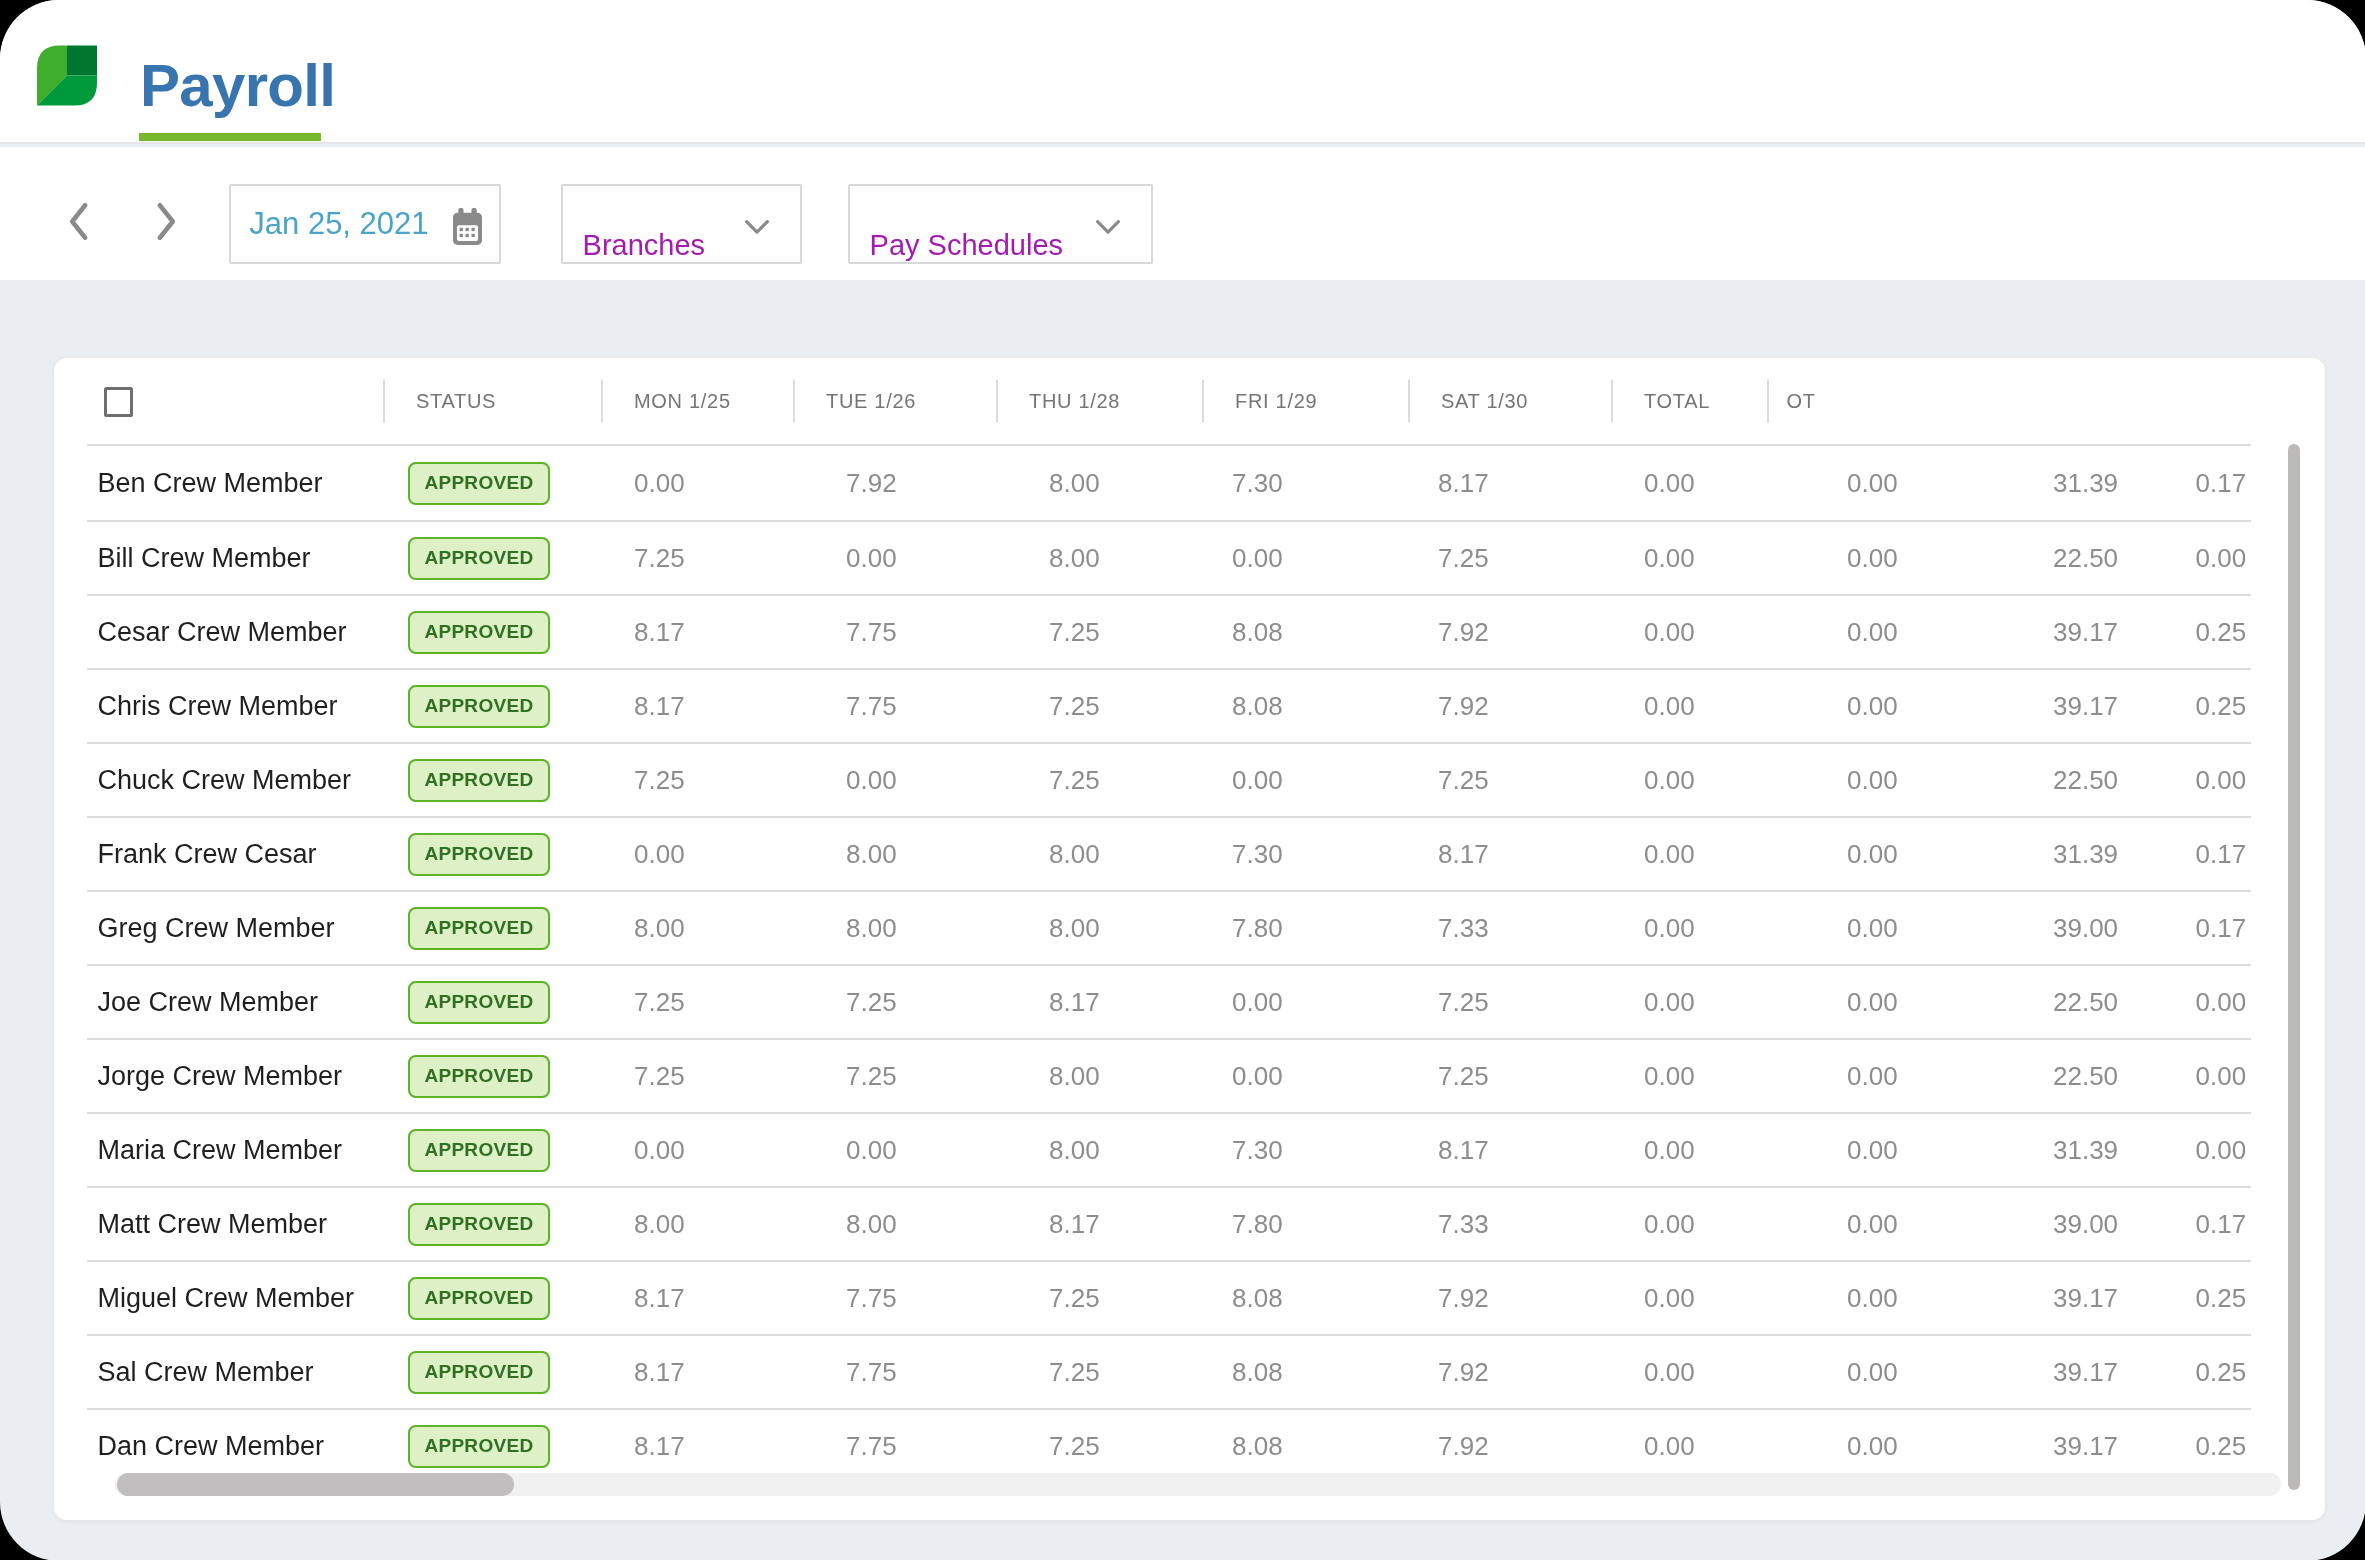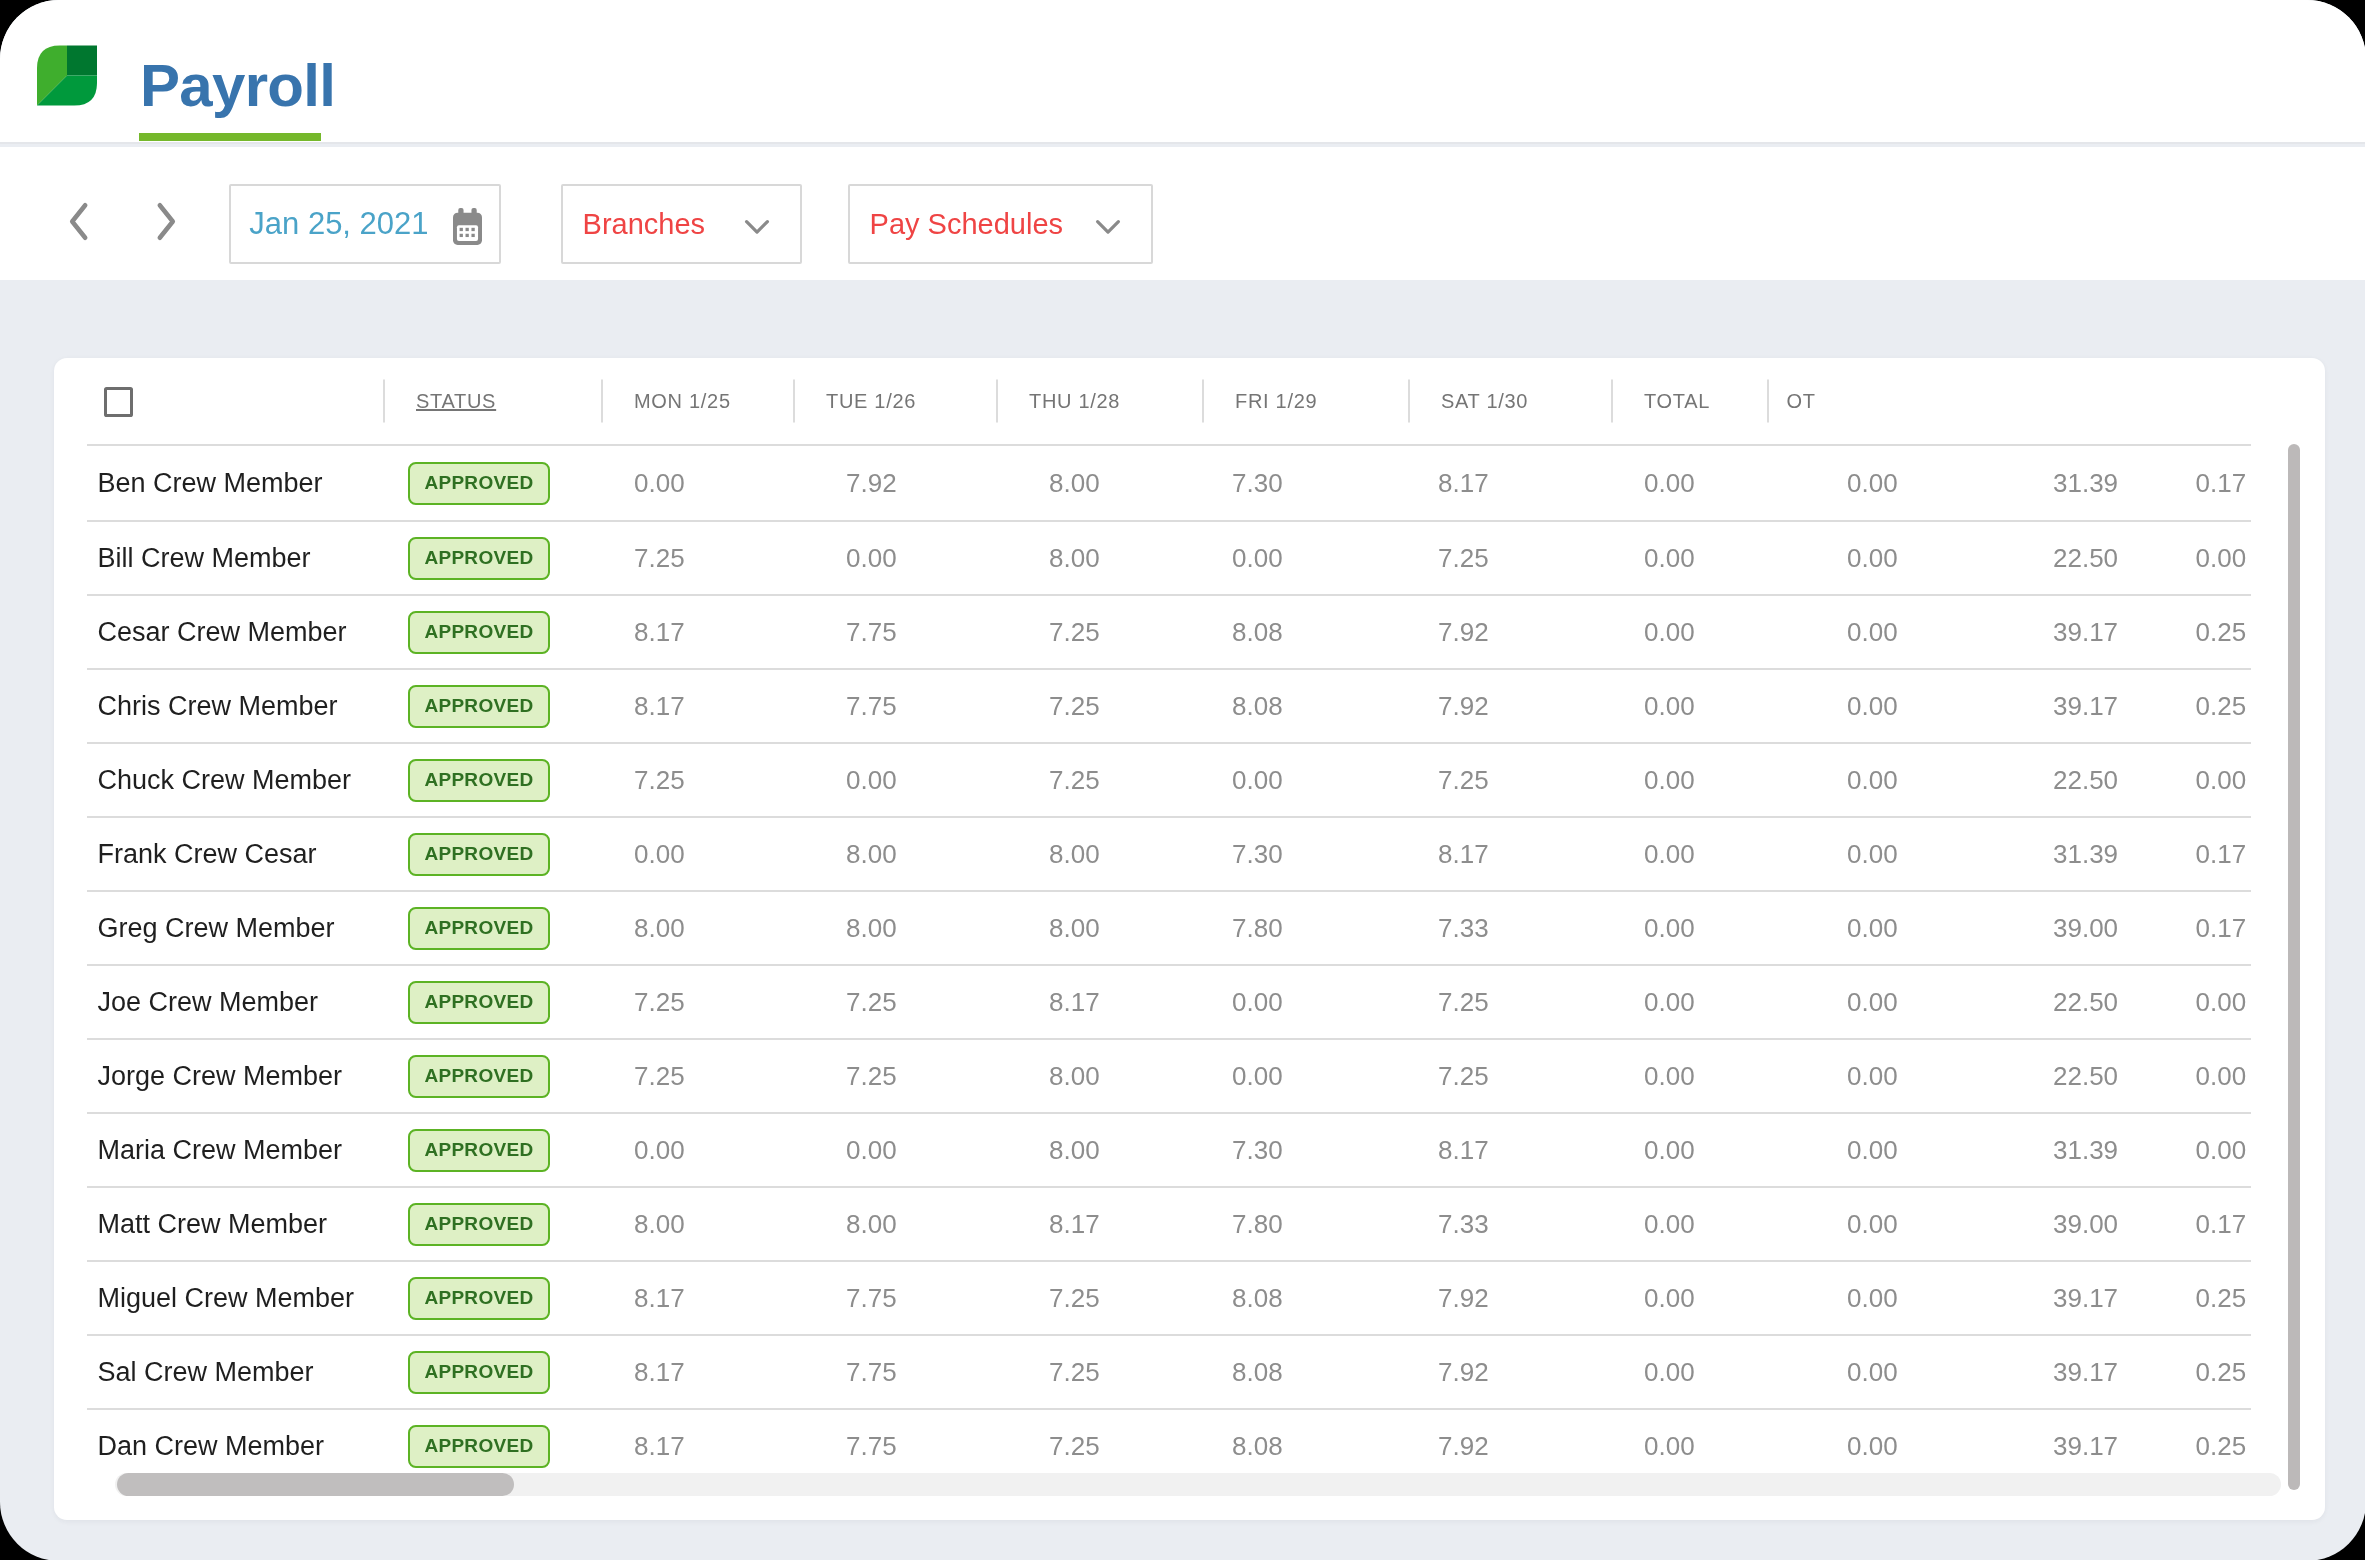--- a/index.html
+++ b/index.html
@@ -28,21 +28,21 @@
   .nav-prev { left:67px; }
   .nav-next { left:152px; }
   .box {
     position:absolute; top:37px; height:80px; box-sizing:border-box;
     background:#fff; border:2px solid #d8d8d8; border-radius:2px;
     display:flex; align-items:center;
   }
   .date-box { left:229px; width:272px; }
   .date-text { margin-left:18.3px; font-size:31px; color:#4aa3c8; }
   .cal-icon { position:absolute; right:17px; top:21.6px; }
-  .dd-box { color:#ef4444; font-size:29px; }
+  .dd-box { color:#a21caf; font-size:29px;align-items:flex-end; }
   .branches-box { left:561px; width:241px; }
   .payschedules-box { left:848px; width:305px; }
   .dd-label { margin-left:19.6px; }
   .dd-chevron { position:absolute; right:30px; top:33px; }
   
   .card {
     position:absolute; left:54px; top:358px; width:2271px; height:1162px;
     background:#ffffff; border-radius:13px; overflow:hidden;
     box-shadow:0 1.3px 5.2px rgba(30,40,60,0.05);
   }
@@ -149,21 +149,21 @@
       </svg>
     </div>
   </div>
 
   <div class="card">
     <div class="thead">
       <div class="th first" id="header-first" style="width: 296px;">
         <div class="checkbox"></div>
       </div>
 
-    <div class="th col-sep" style="width: 218px; text-decoration: underline;">STATUS</div>
+    <div class="th col-sep" style="width: 218px;">STATUS</div>
         <div class="th col-sep" style="width: 192px;">MON 1/25</div>
         <div class="th col-sep" style="width: 203px;">TUE 1/26</div>
         <div class="th col-sep" style="width: 206px;">THU 1/28</div>
         <div class="th col-sep" style="width: 206px;">FRI 1/29</div>
         <div class="th col-sep" style="width: 203px;">SAT 1/30</div>
         <div class="th col-sep" style="width: 156px;">TOTAL</div>
         <div class="th col-sep" style="width: 74px; padding-left: 19.6px;">OT</div>
       </div>
     <div class="tbody" id="tbody">
         <div class="tr">

